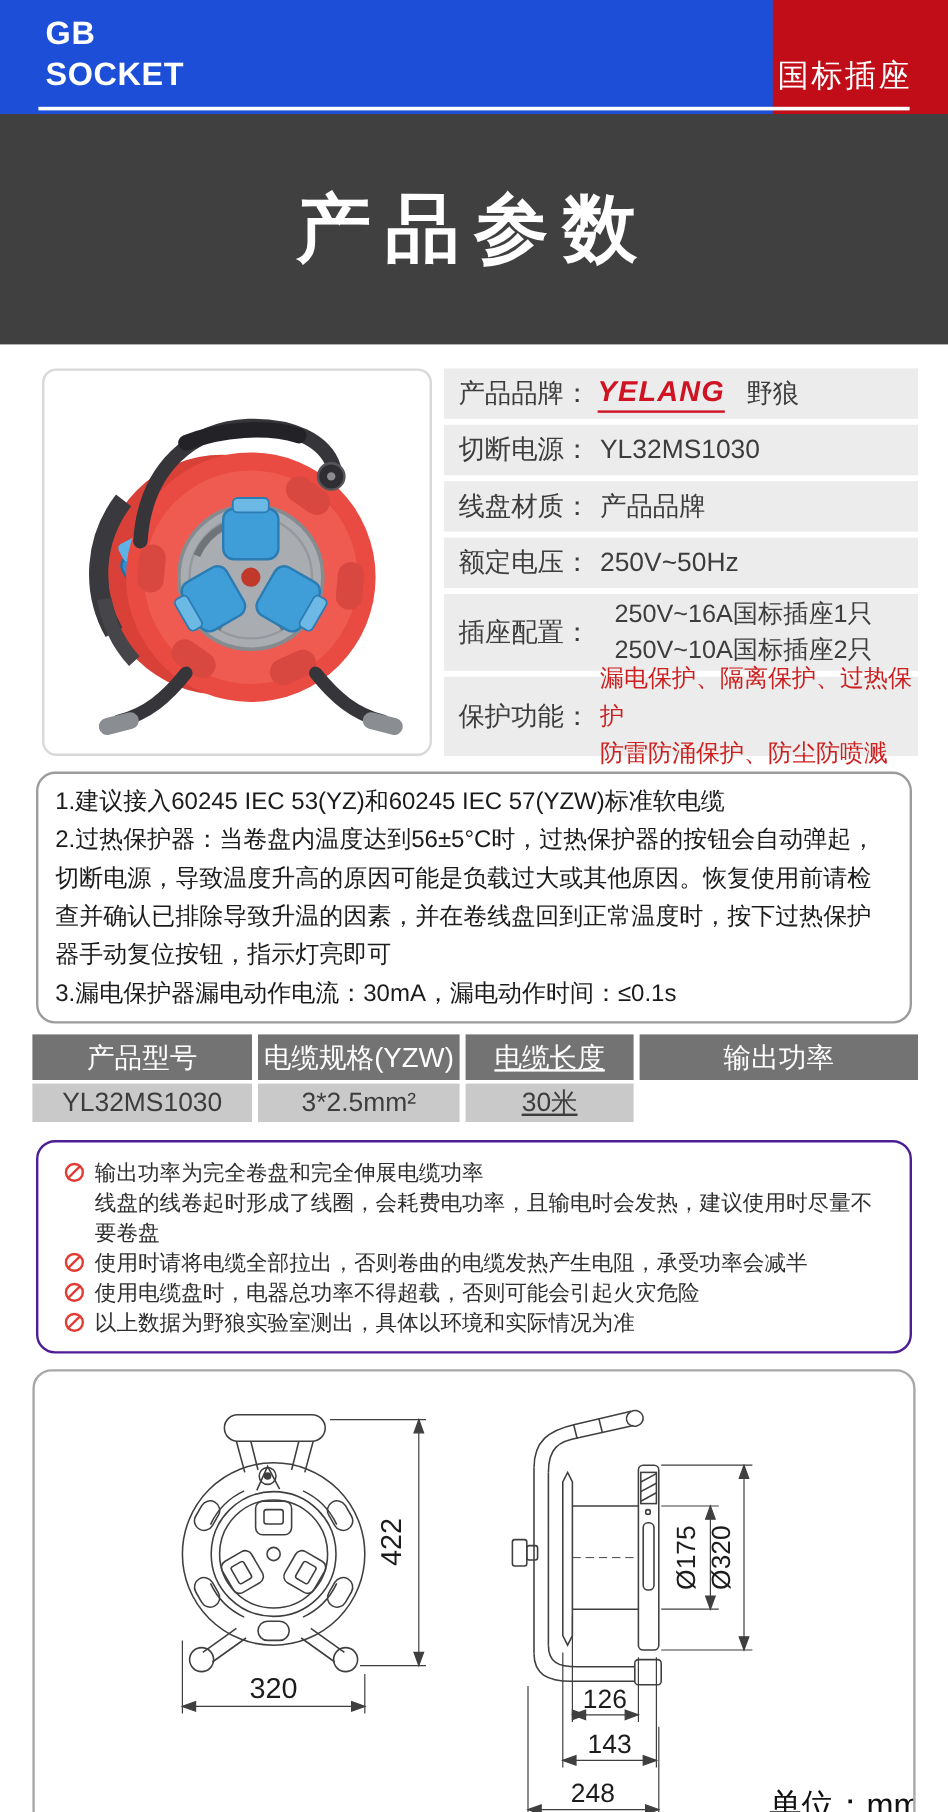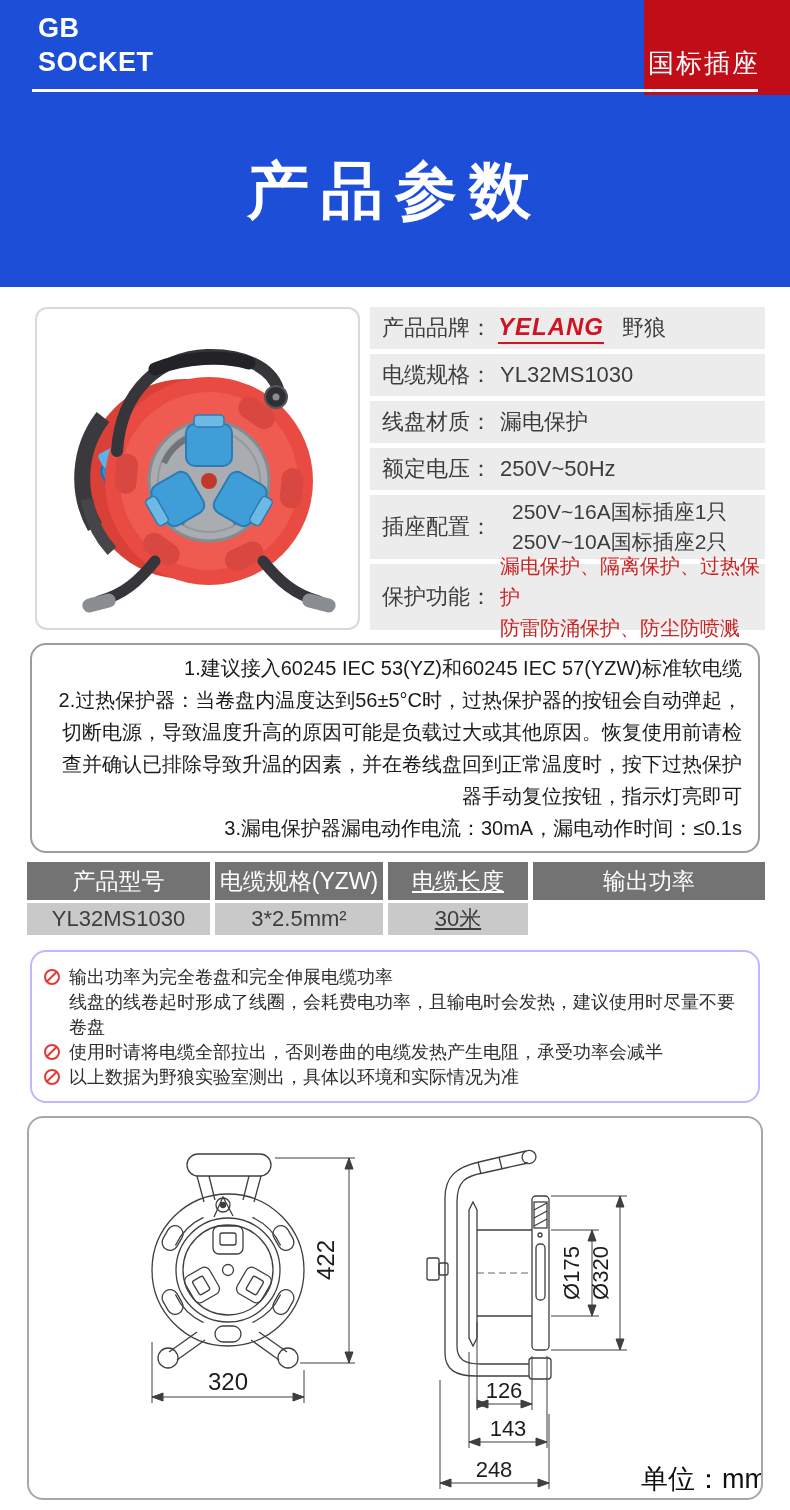--- a/index.html
+++ b/index.html
@@ -8,47 +8,47 @@
     font-family:"Liberation Sans","DejaVu Sans",sans-serif;
     color:#3d3d3d; overflow:hidden;
   }
   
   .header { position:relative; height:95px; background:#1d4ed8; }
   .corner-band { position:absolute; top:0; right:0; width:146px; height:95px; background:#c10d17; }
   .gb-logo { position:absolute; left:38px; top:11px; color:#fff; font-weight:bold; font-size:27px; line-height:34px; letter-spacing:.5px; }
   .header-tag { position:absolute; right:30px; top:46px; color:#fff; font-size:26px; letter-spacing:2px; }
   .header-rule { position:absolute; left:32px; top:89px; width:726px; height:3px; background:#fff; }
   
-  .banner { height:192px; background:#1d4ed8; display:flex; align-items:center; justify-content:center; }
+  .banner { height:192px; background:#404040; display:flex; align-items:center; justify-content:center; }
   .banner-title { color:#fff; font-size:62px; font-weight:bold; letter-spacing:12px; }
   
   .product { display:flex; padding:20px 25px 0 35px; }
   .photo-box { width:321px; height:319px; border:2px solid #d9d9d9; border-radius:12px; flex-shrink:0; background:#fff; overflow:hidden; }
   .specs { margin-left:10px; flex:1; display:flex; flex-direction:column; }
   .spec-row { background:#ececec; display:flex; align-items:center; padding-left:12px; margin-bottom:5px; height:42px; font-size:22px; }
   .spec-row.tall1 { height:64px;gap:12px; }
   .spec-row.tall2 { height:66px; margin-bottom:0; }
   .spec-label { flex-shrink:0; color:#3d3d3d; }
   .spec-value { margin-left:8px; color:#3d3d3d; }
   .value-lines { margin-left:8px; line-height:30px; font-size:21px; color:#3d3d3d; }
   .value-lines.red { color:#cc1f1f; font-size:20px; line-height:31px; }
   .brand-logo { color:#cf1322; font-style:italic; font-weight:bold; font-size:24px; letter-spacing:1px; border-bottom:2px solid #cf1322; margin:0 10px 0 6px; padding-bottom:1px; }
   
-  .notes-box { margin:13px 30px 0; border:2px solid #9c9c9c; border-radius:16px; padding:7px 16px 7px 14px; font-size:20px; line-height:32px; color:#1b1b1b;text-align:right; }
+  .notes-box { margin:13px 30px 0; border:2px solid #9c9c9c; border-radius:16px; padding:7px 16px 7px 14px; font-size:20px; line-height:32px; color:#1b1b1b; }
   
   .param-table { margin:9px 0 0 27px; width:738px; }
   .pt-row { display:flex; }
   .pt-row .cell { margin-right:5px; display:flex; align-items:center; justify-content:center; box-sizing:border-box; }
   .pt-row .cell:last-child { margin-right:0; }
   .c0 { width:183px; } .c1 { width:168px; } .c2 { width:140px;text-decoration:underline; } .c3 { width:232px; }
   .pt-head .cell { height:38px; background:#737373; color:#fff; font-size:23px; }
   .pt-data { margin-top:3px; }
   .pt-data .cell { height:32px; background:#c9c9c9; color:#3d3d3d; font-size:22px; }
   
-  .warn-box { margin:15px 30px 0; border:2px solid #c4b5fd; border-radius:16px; padding:13px 14px 11px 12px; }
+  .warn-box { margin:15px 30px 0; border:2px solid #4c1d95; border-radius:16px; padding:13px 14px 11px 22px; }
   .warn-item { display:flex; font-size:18px; line-height:25px; color:#2e2e2e; }
   .warn-icon { width:16px; height:16px; margin:4px 9px 0 0; position:relative; flex-shrink:0; border:2px solid #e23b33; border-radius:50%; box-sizing:border-box; }
   .warn-icon::after { content:""; position:absolute; left:-2px; top:5px; width:15px; height:2px; background:#e23b33; transform:rotate(-45deg); }
   
   .drawing-box { margin:13px 0 0 27px; width:736px; height:384px; border:2px solid #a8a8a8; border-radius:16px; position:relative; box-sizing:border-box; }
   .drawing-box svg { position:absolute; left:0; top:0; }
   text { font-family:"Liberation Sans","DejaVu Sans",sans-serif; }
 </style>
 </head>
 <body>
@@ -138,26 +138,26 @@
     </svg>
   </div>
 
   <div class="specs">
     <div class="spec-row">
       <span class="spec-label">产品品牌：</span>
       <span class="brand-logo">YELANG</span>
       <span class="spec-value">野狼</span>
     </div>
     <div class="spec-row">
-      <span class="spec-label">电缆规格：</span>
+      <span class="spec-label">切断电源：</span>
       <span class="spec-value">YL32MS1030</span>
     </div>
     <div class="spec-row">
       <span class="spec-label">线盘材质：</span>
-      <span class="spec-value">漏电保护</span>
+      <span class="spec-value">产品品牌</span>
     </div>
     <div class="spec-row">
       <span class="spec-label">额定电压：</span>
       <span class="spec-value">250V~50Hz</span>
     </div>
     <div class="spec-row tall1">
       <span class="spec-label">插座配置：</span>
       <span class="value-lines">
         <div>250V~16A国标插座1只</div>
         <div>250V~10A国标插座2只</div>
@@ -197,20 +197,24 @@
   <div class="warn-item">
     <span class="warn-icon"></span>
     <div>
       <div>输出功率为完全卷盘和完全伸展电缆功率</div>
       <div>线盘的线卷起时形成了线圈，会耗费电功率，且输电时会发热，建议使用时尽量不要卷盘</div>
     </div>
   </div>
   <div class="warn-item">
     <span class="warn-icon"></span>
     <div>使用时请将电缆全部拉出，否则卷曲的电缆发热产生电阻，承受功率会减半</div>
+  </div>
+  <div class="warn-item">
+    <span class="warn-icon"></span>
+    <div>使用电缆盘时，电器总功率不得超载，否则可能会引起火灾危险</div>
   </div>
   <div class="warn-item">
     <span class="warn-icon"></span>
     <div>以上数据为野狼实验室测出，具体以环境和实际情况为准</div>
   </div>
 </div>
 
 <div class="drawing-box">
   <svg width="732" height="380" viewBox="0 0 732 380">
 

